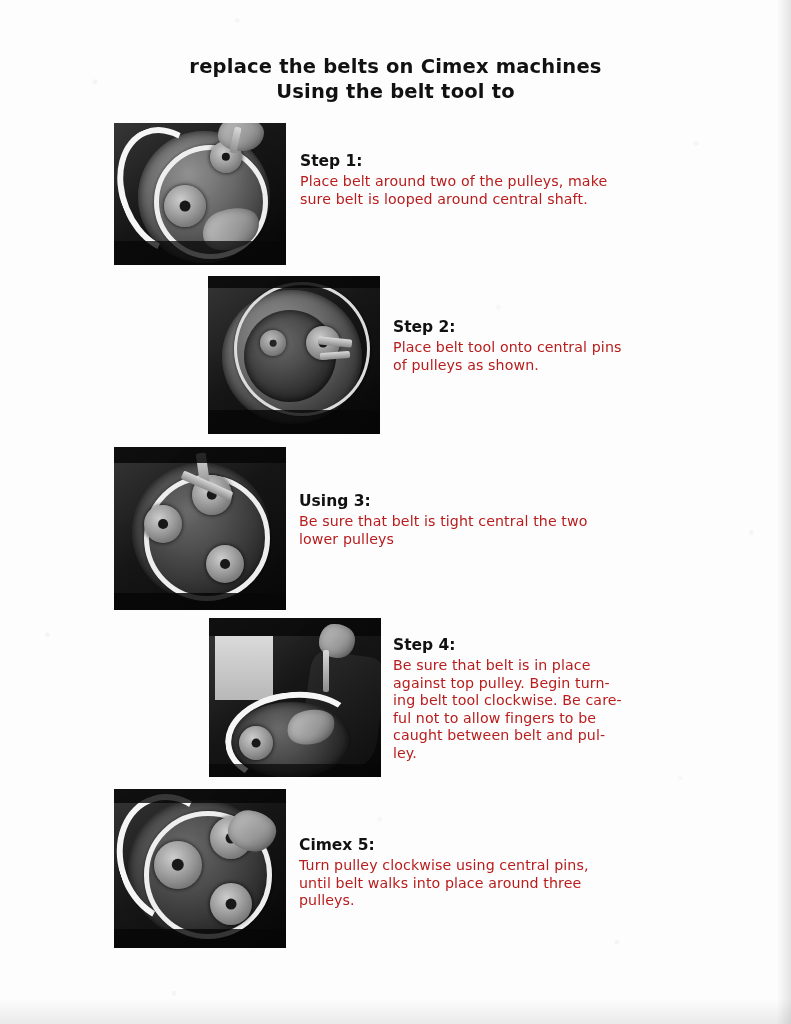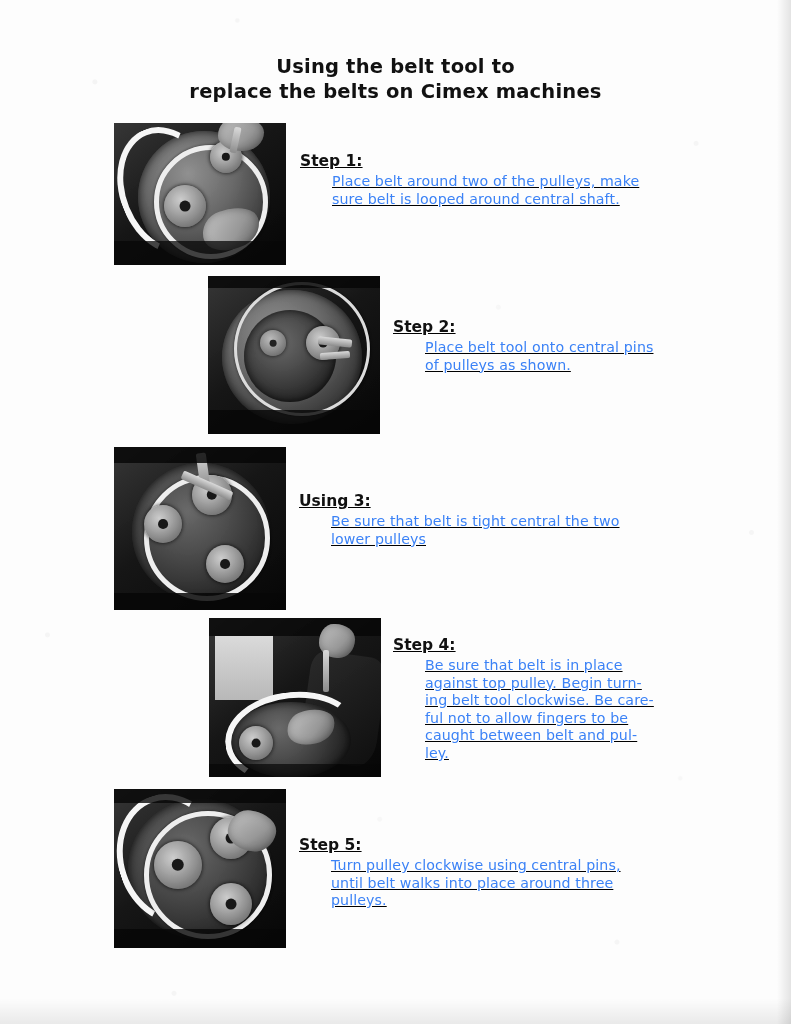--- a/index.html
+++ b/index.html
@@ -73,38 +73,36 @@
     position: absolute;
   }
   .photo {
     position: absolute;
     background: #1a1a1a;
     overflow: hidden;
     filter: grayscale(100%) contrast(105%);
   }
   .caption {
     position: absolute;
-    text-decoration: underline;
   }
   .step-label {
     font-family: "DejaVu Sans", sans-serif;
     font-weight: bold;
     font-size: 15.5px;
     color: #111;
     margin-bottom: 3px;
     line-height: 18px;
   }
   .step-text {
     font-family: "DejaVu Sans", sans-serif;
     font-size: 14.2px;
-    color: #3b82f6;
+    color: #b91c1c;
     line-height: 17.6px;
     letter-spacing: 0.1px;
     white-space: pre-line;
-    margin-left: 32px;
   }
 
   
   .mach {
     position: absolute;
     inset: 0;
   }
   .plate {
     position: absolute;
     border-radius: 50%;
@@ -176,22 +174,22 @@
 </style>
 </head>
 <body>
 
 <div class="page">
 
   <div class="scan-edge-right"></div>
   <div class="scan-edge-bottom"></div>
 
   <div class="title-block">
+    <div class="title-line">replace the belts on Cimex machines</div>
     <div class="title-line">Using the belt tool to</div>
-    <div class="title-line">replace the belts on Cimex machines</div>
   </div>
 
   <div class="step">
     <div class="photo" style="left:114px; top:123px; width:172px; height:142px;">
       <div class="gradback"></div>
       <div class="mach">
         <div class="plate" style="left:24px; top:8px; width:132px; height:132px;"></div>
         <div class="arc" style="left:6px; top:2px; width:86px; height:120px; transform:rotate(-22deg);"></div>
         <div class="belt" style="left:40px; top:22px; width:104px; height:104px;"></div>
         <div class="hub" style="left:50px; top:62px; width:42px; height:42px;"></div>
@@ -290,20 +288,20 @@
         <div class="belt" style="left:30px; top:22px; width:118px; height:118px;"></div>
         <div class="hub" style="left:40px; top:52px; width:48px; height:48px;"></div>
         <div class="hub" style="left:96px; top:28px; width:42px; height:42px;"></div>
         <div class="hub" style="left:96px; top:94px; width:42px; height:42px;"></div>
         <div class="hand" style="left:114px; top:22px; width:48px; height:40px; transform:rotate(10deg);"></div>
         <div class="shadowbox" style="left:0; top:0; width:172px; height:14px; opacity:.8;"></div>
         <div class="shadowbox" style="left:0; top:140px; width:172px; height:19px; opacity:.8;"></div>
       </div>
     </div>
     <div class="caption" style="left:299px; top:836px; width:420px;">
-      <div class="step-label">Step 5:</div>
+      <div class="step-label">Cimex 5:</div>
       <div class="step-text">Turn pulley clockwise using central pins,
 until belt walks into place around three
 pulleys.</div>
     </div>
   </div>
 
 </div>
 
 </body></html>

